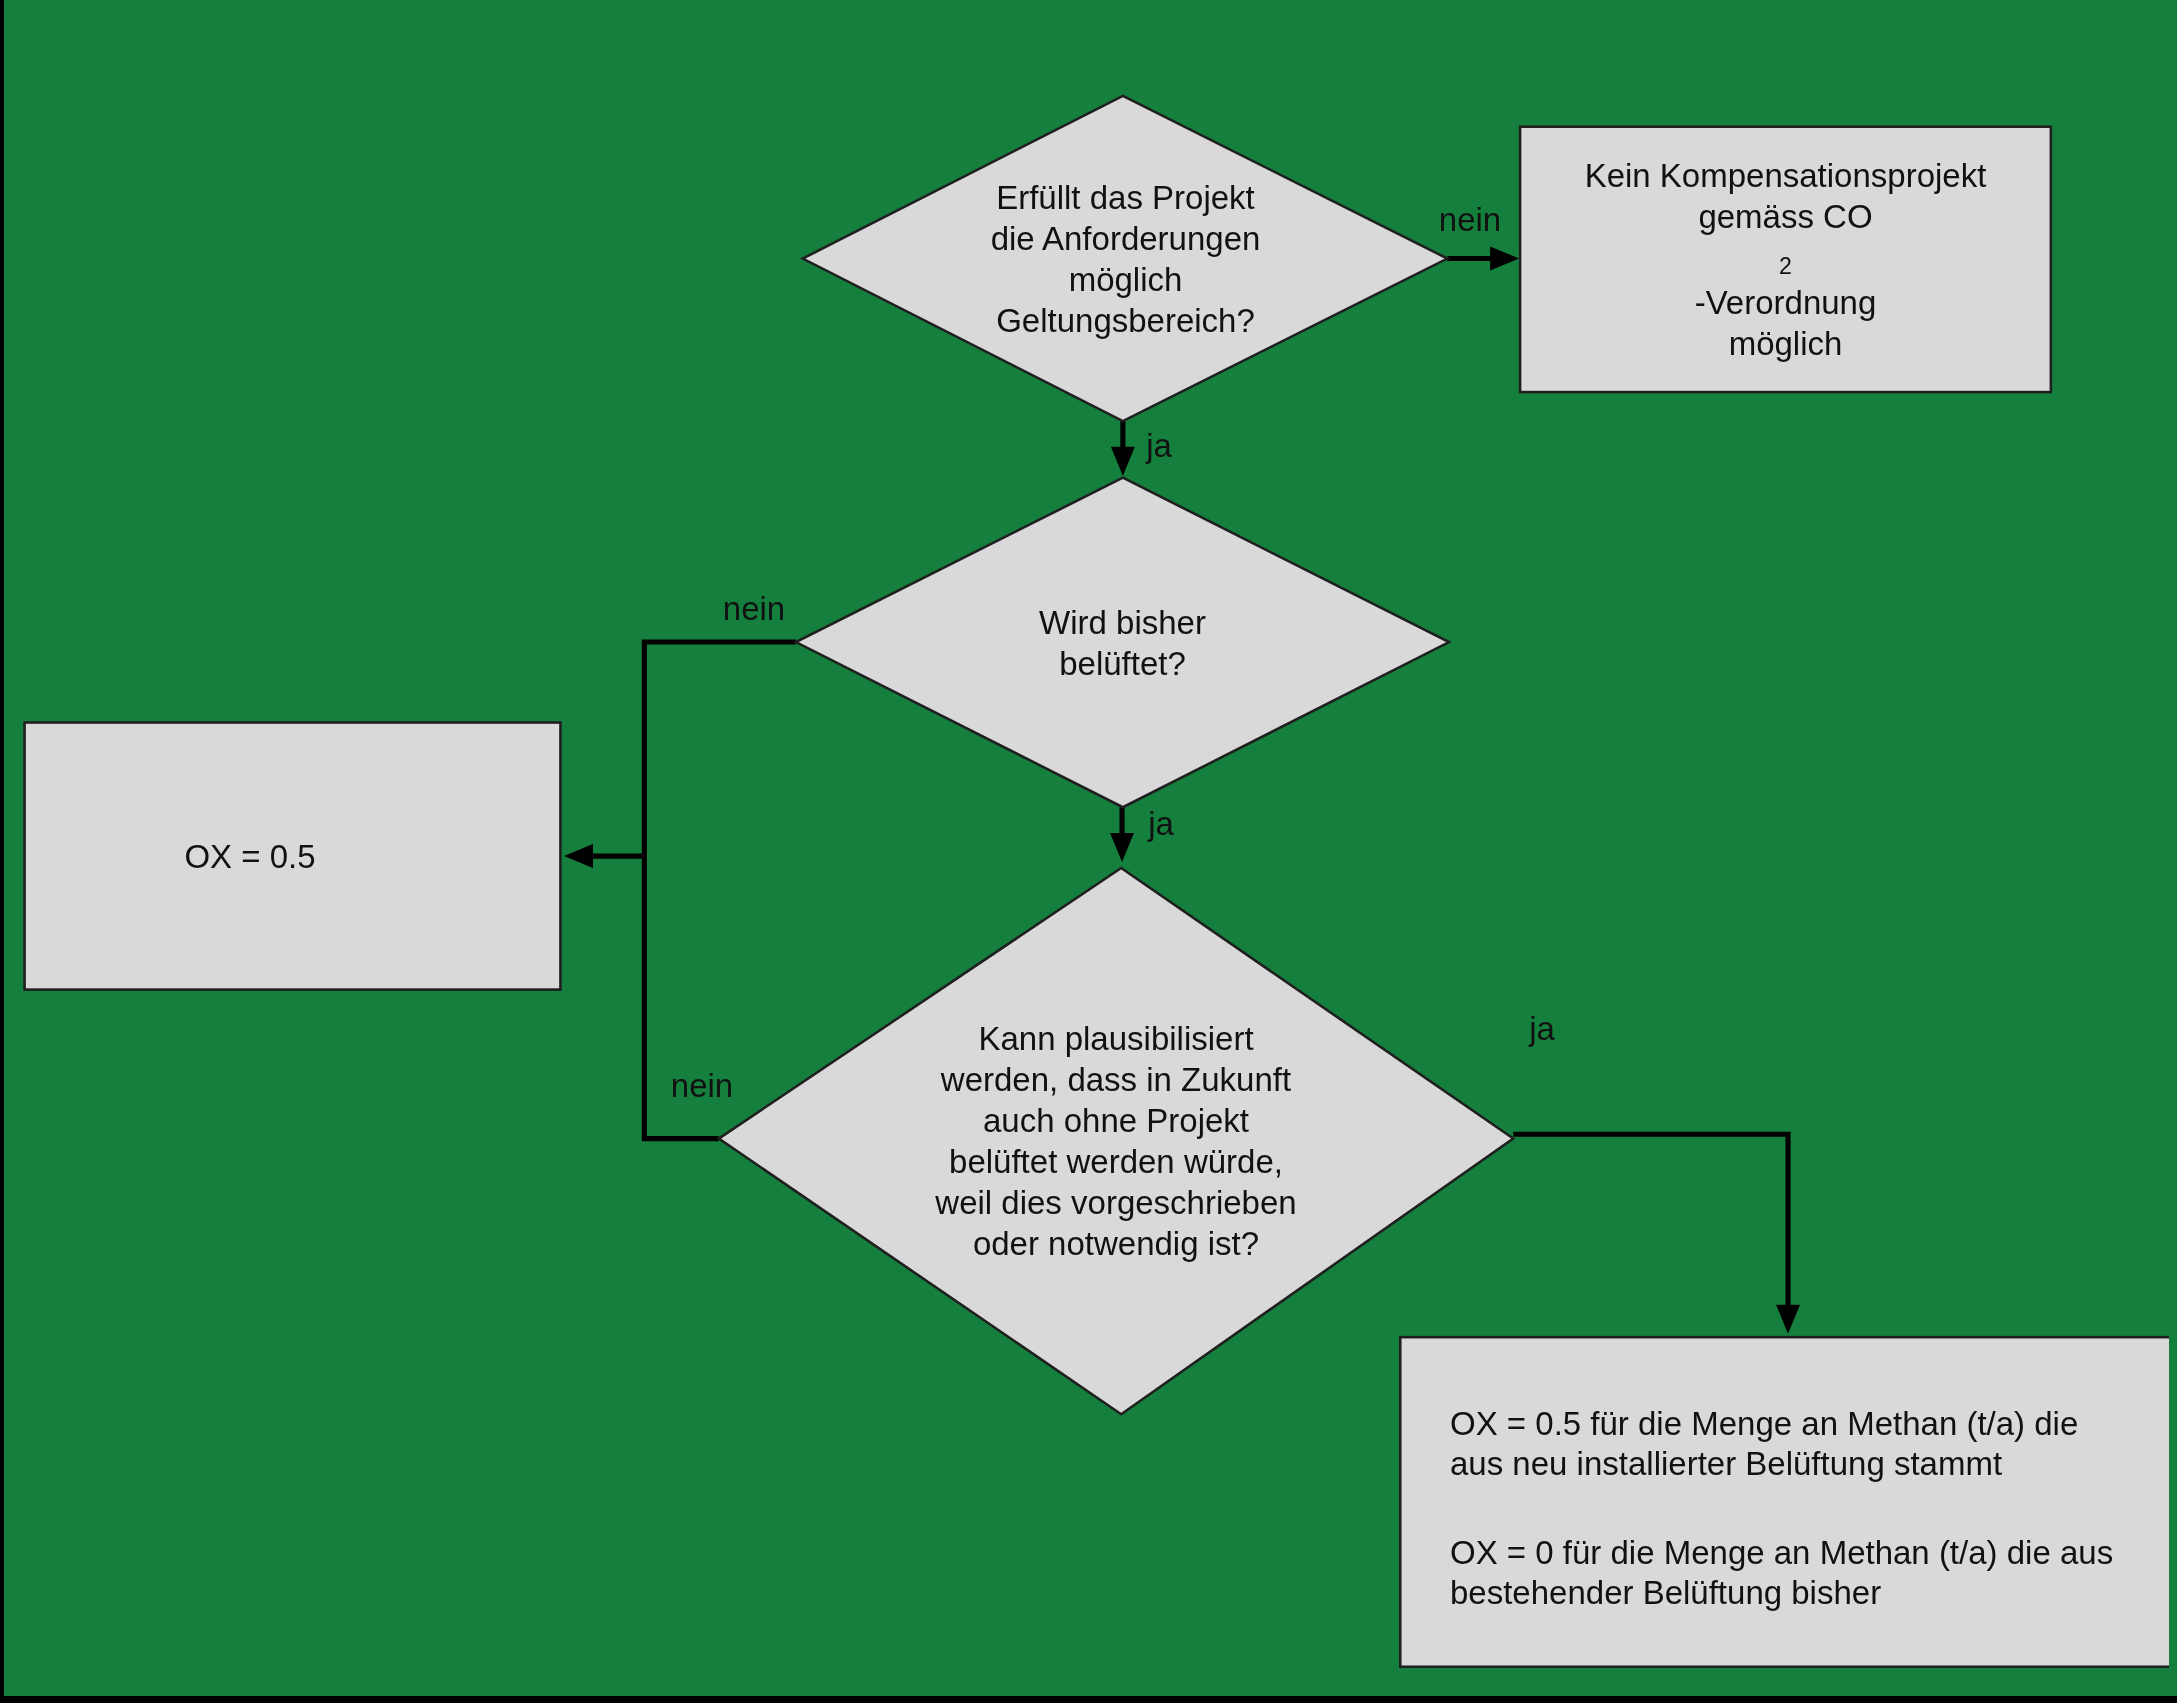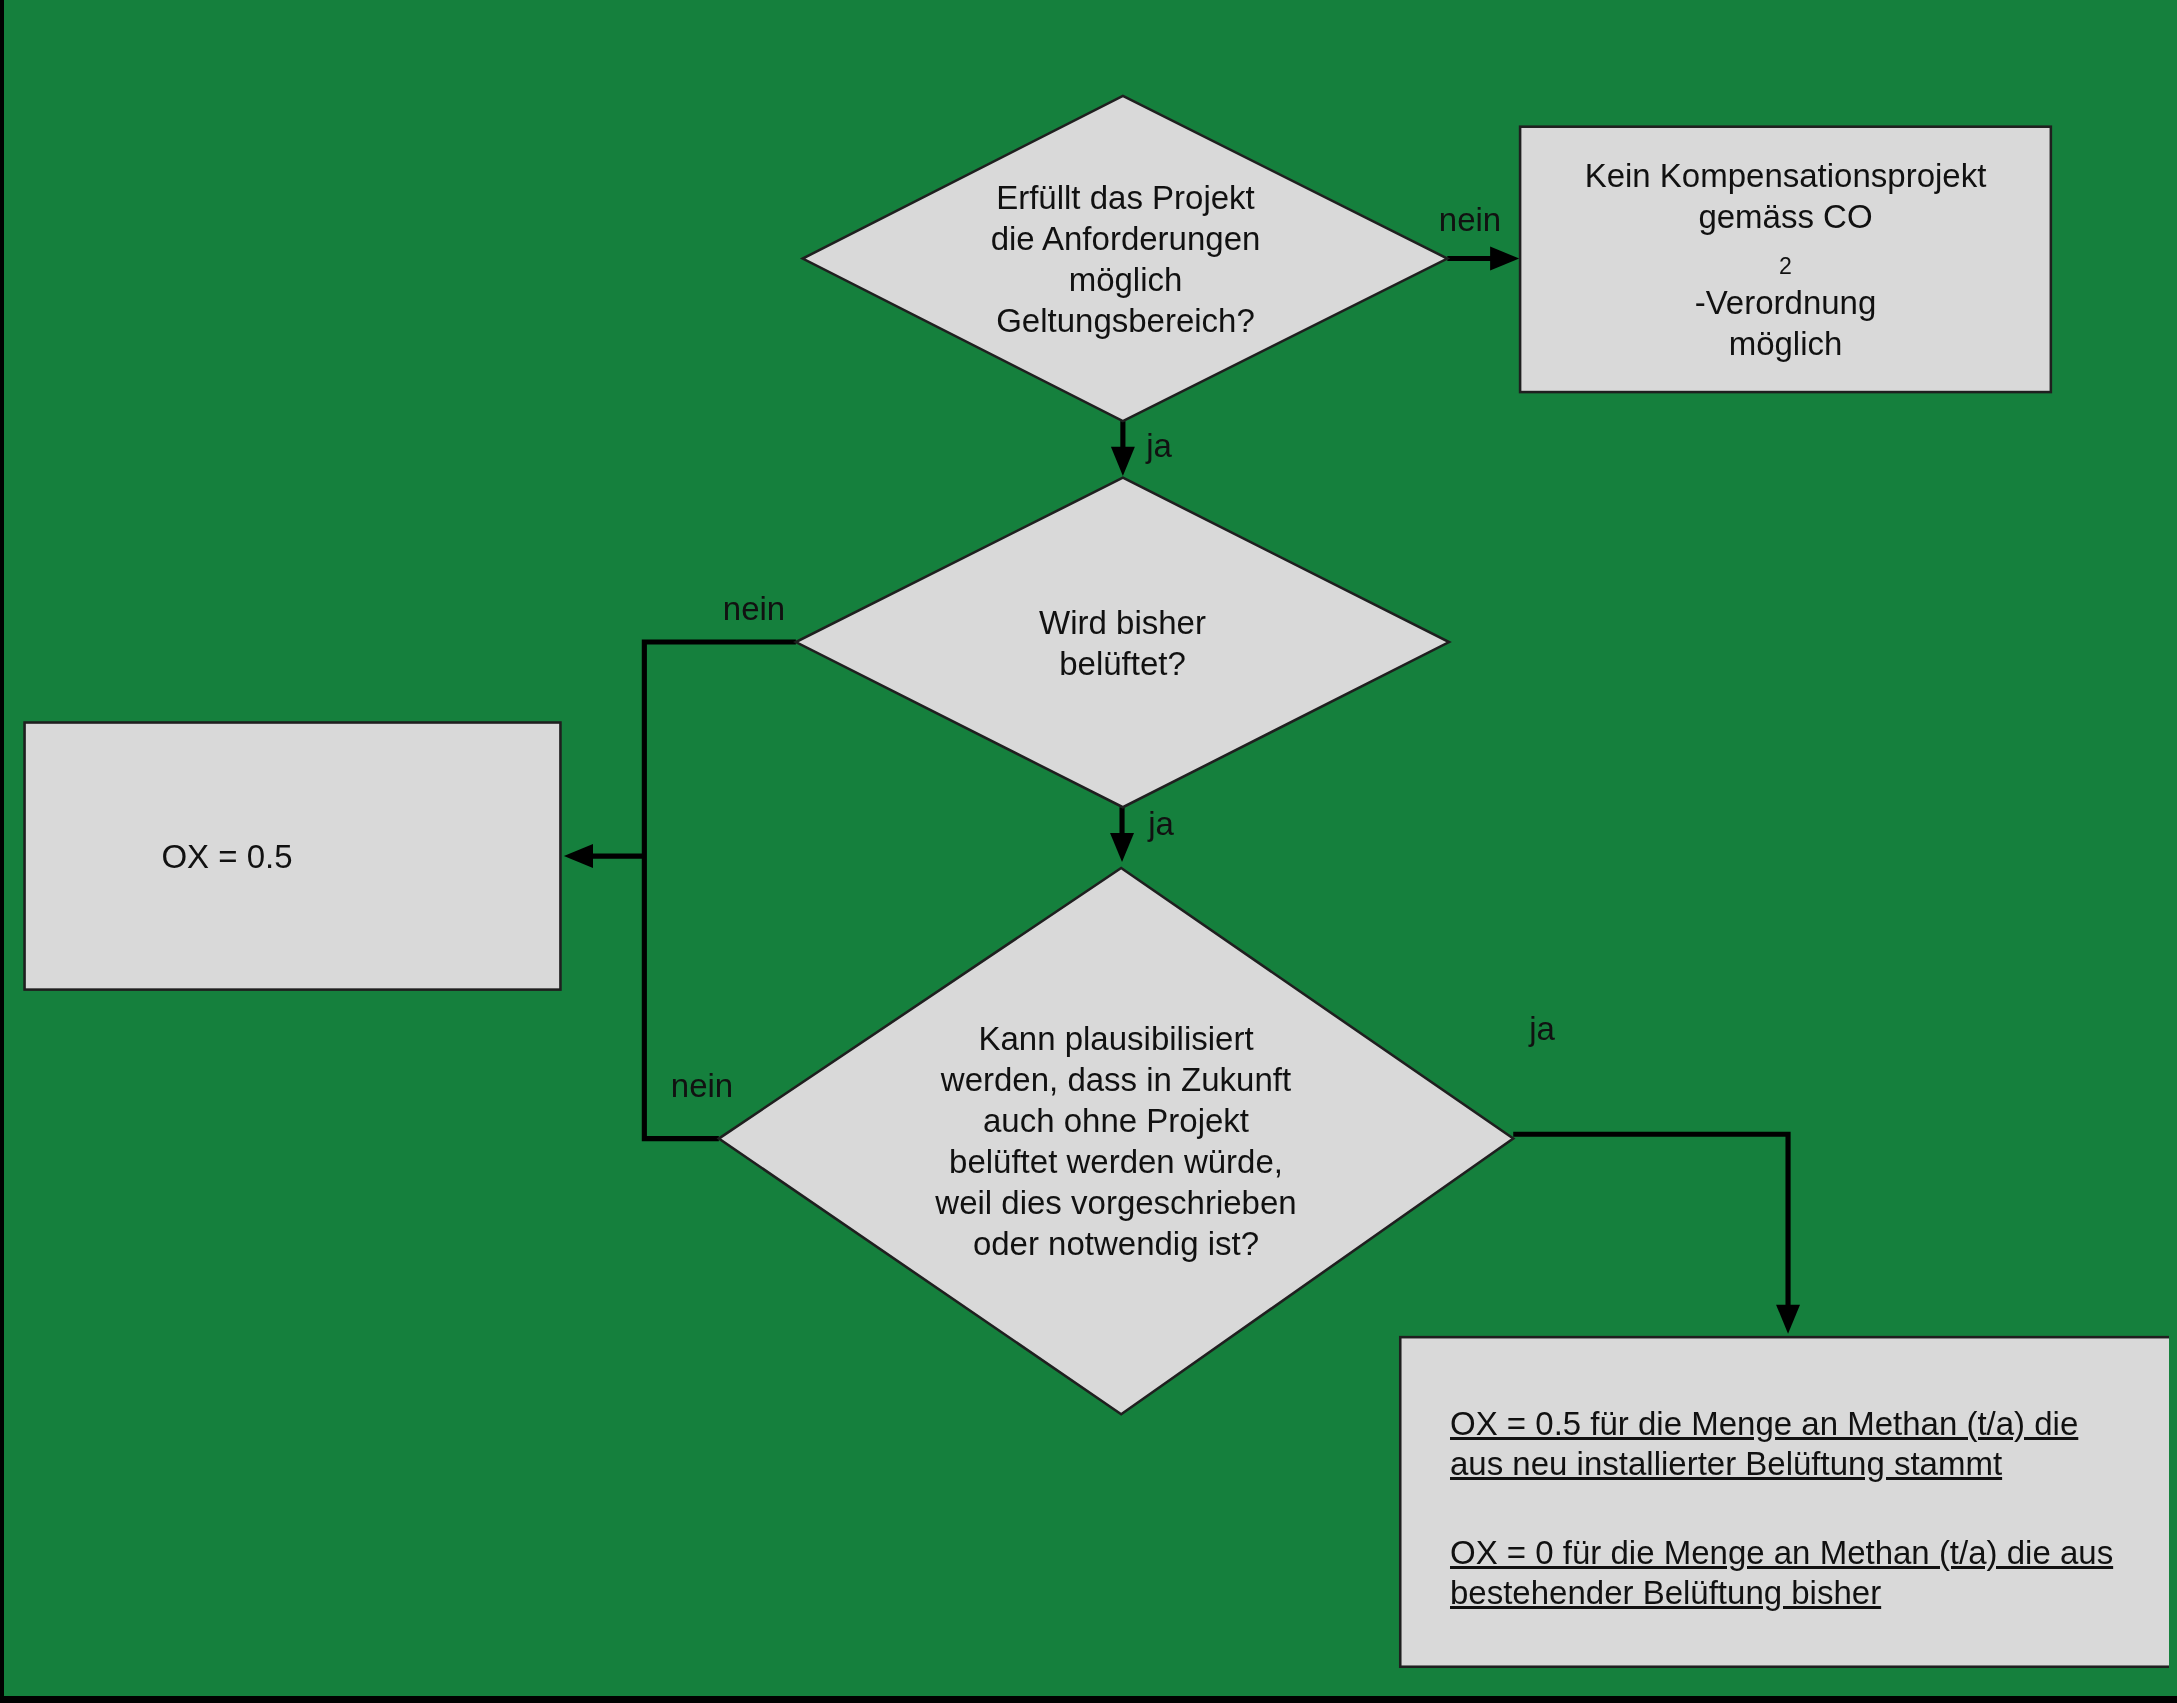--- a/index.html
+++ b/index.html
@@ -119,34 +119,34 @@
     <span>Kein Kompensationsprojekt</span>
     <span><span>gemäss CO</span><sub>2</sub><span>-Verordnung</span></span>
     <span>möglich</span>
   </div>
 
   <div class="node-text" style="left:792px; top:478px; width:653px; height:330px;">
     <span>Wird bisher</span>
     <span>belüftet?</span>
   </div>
 
-  <div class="node-text" style="left:5px; top:723px; width:436px; height:267px;">
+  <div class="node-text" style="left:28px; top:723px; width:436px; height:267px;">
     <span>OX = 0.5</span>
   </div>
 
   <div class="node-text" style="left:715px; top:868px; width:794px; height:546px;">
     <span>Kann plausibilisiert</span>
     <span>werden, dass in Zukunft</span>
     <span>auch ohne Projekt</span>
     <span>belüftet werden würde,</span>
     <span>weil dies vorgeschrieben</span>
     <span>oder notwendig ist?</span>
   </div>
 
-  <div class="node-text-left" style="left:1396px; top:1337px; width:772px; height:330px; padding:12px 26px 0 50px;text-decoration:underline;">
+  <div class="node-text-left" style="left:1396px; top:1337px; width:772px; height:330px; padding:12px 26px 0 50px;">
     <span>OX = 0.5 für die Menge an Methan (t/a) die</span>
     <span>aus neu installierter Belüftung stammt</span>
     <span class="para2">OX = 0 für die Menge an Methan (t/a) die aus</span>
     <span>bestehender Belüftung bisher</span>
   </div>
 
   <div class="edge-label" style="left:1466px; top:220px;">nein</div>
   <div class="edge-label" style="left:1155px; top:446px;">ja</div>
   <div class="edge-label" style="left:750px; top:609px;">nein</div>
   <div class="edge-label" style="left:1157px; top:824px;">ja</div>

